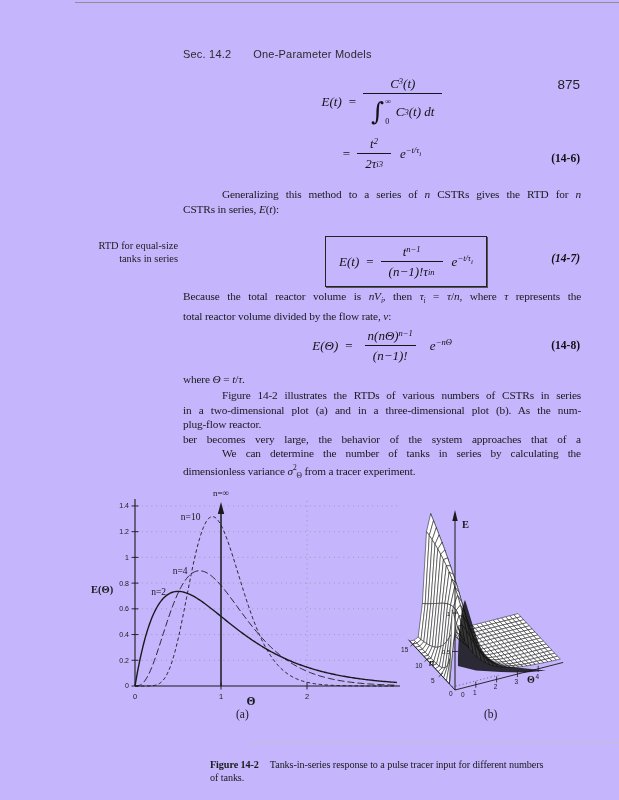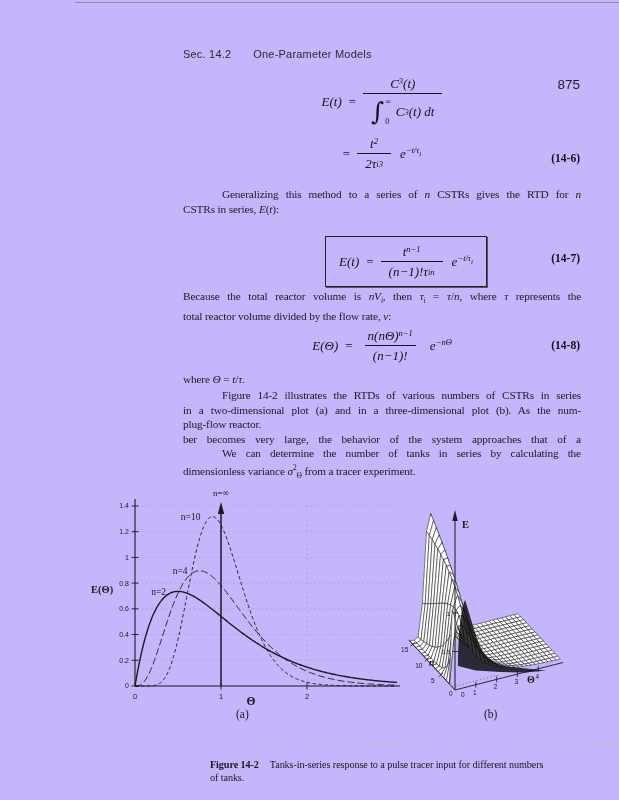--- a/index.html
+++ b/index.html
@@ -98,38 +98,42 @@
       <span class="eterm"><span class="var">e</span><sup><span>−t/τ</span><sub>i</sub></sup></span>
     </div>
   </div>
   <div class="eqtag" style="top:152px;">(14-6)</div>
 
   <div class="para" style="top:187px;">
     <div class="bl j ind"><span>Generalizing this method to a series of </span><span style="font-style: italic;">n</span><span> CSTRs gives the RTD for </span><span style="font-style: italic;">n</span></div>
     <div class="bl"><span>CSTRs in series, </span><span style="font-style: italic;">E</span><span>(</span><span style="font-style: italic;">t</span><span>):</span></div>
   </div>
 
+  <div class="margin-note">
+    <div>RTD for equal-size</div>
+    <div>tanks in series</div>
+  </div>
 
   <div class="eqbox">
     <span class="var">E(t)</span>
       <span>=</span>
     <span class="frac">
       <span class="fnum">
           <span class="var">t</span>
           <sup>n−1</sup>
         </span>
       <span class="fden">
           <span class="var">(n−1)!τ</span>
           <sub>i</sub>
           <sup>n</sup>
         </span>
     </span>
     <span class="eterm"><span class="var">e</span><sup><span>−t/τ</span><sub>i</sub></sup></span>
   </div>
-  <div class="eqtag" style="top:252px;">(14-7)</div>
+  <div class="eqtag" style="top:252px;font-style:italic;">(14-7)</div>
 
   <div class="para" style="top:289px;">
     <div class="bl j"><span>Because the total reactor volume is </span><span style="font-style: italic;">nV</span><sub style="font-style: italic;">i</sub><span>, then </span><span style="font-style: italic;">τ</span><sub style="font-style: italic;">i</sub><span> = </span><span style="font-style: italic;">τ</span><span>/</span><span style="font-style: italic;">n</span><span>, where </span><span style="font-style: italic;">τ</span><span> represents the</span></div>
     <div class="bl"><span>total reactor volume divided by the flow rate, </span><span style="font-style: italic;">v</span><span>:</span></div>
   </div>
 
   <div class="eq" style="top:328px;">
     <div class="eqrow">
       <span class="var">E(Θ)</span>
         <span>=</span>

